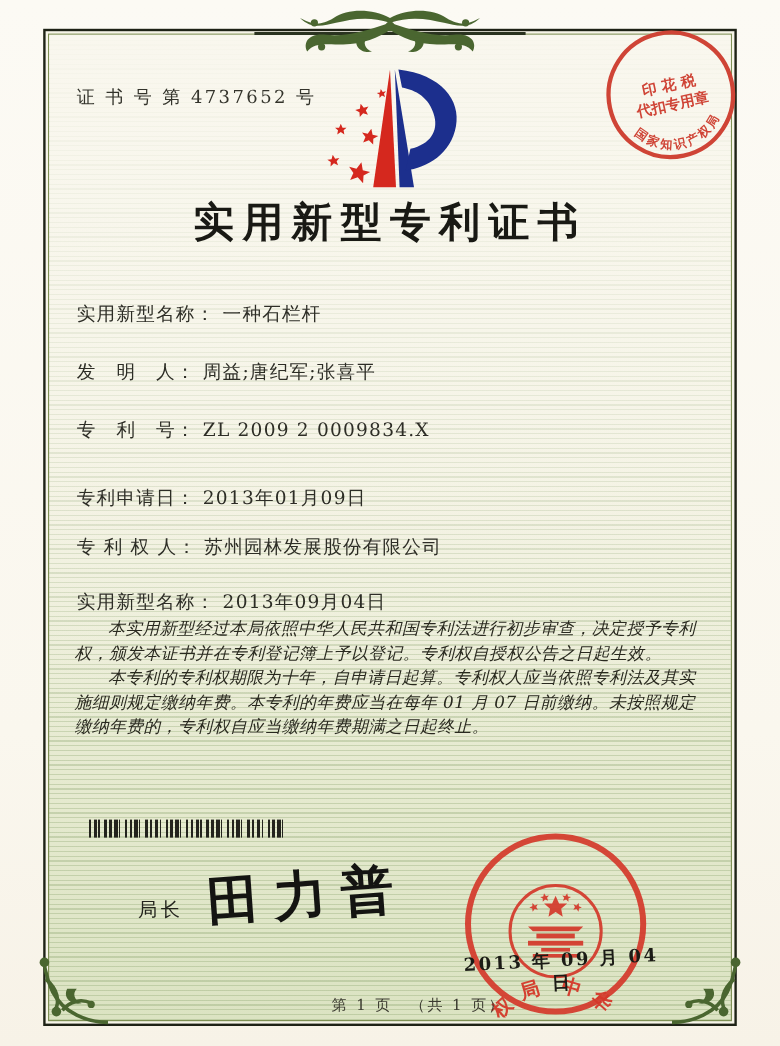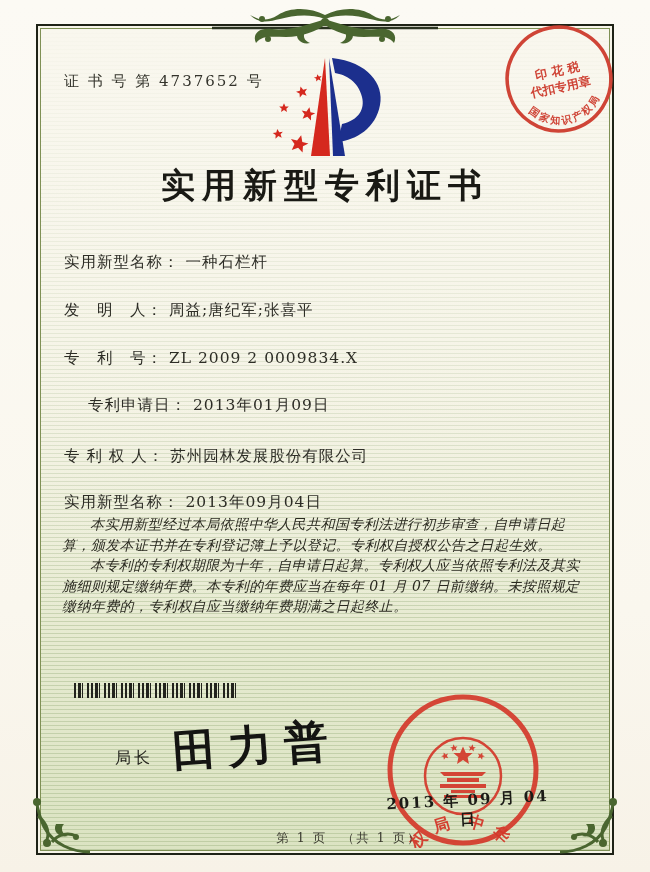--- a/index.html
+++ b/index.html
@@ -29,21 +29,21 @@
   }
   .abs{position:absolute;z-index:5;}
   .cert-no{left:64px;top:72px;font-size:15px;letter-spacing:2px;color:#33332b;}
   .title{
     left:0;top:163px;width:100%;text-align:center;
     font-size:34px;font-weight:700;letter-spacing:7px;color:#191914;
   }
   .field-row{left:64px;width:520px;font-size:15.5px;color:#2d2d26;letter-spacing:1px;}
   .field-row .lbl{margin-right:6px;}
   .row0{top:252px;} .row1{top:300px;} .row2{top:348px;}
-  .row3{top:395px;margin-left:24px;} .row4{top:446px;} .row5{top:492px;}
+  .row3{top:405px;} .row4{top:446px;} .row5{top:492px;}
   .body-text{
     left:62px;top:514px;width:526px;color:#29291f;
     font-size:14px;line-height:20.6px;font-style:italic;letter-spacing:0.4px;
   }
   .body-text p{margin:0;text-indent:2em;}
   .barcode{
     left:74px;top:683px;width:162px;height:15px;
     background:repeating-linear-gradient(90deg,
       #23231d 0 2px,rgba(0,0,0,0) 2px 4px,
       #23231d 4px 7px,rgba(0,0,0,0) 7px 8px,
@@ -175,21 +175,21 @@
     <span class="lbl">专利申请日：</span><span>2013年01月09日</span>
   </div>
   <div class="abs field-row row4">
     <span class="lbl">专 利 权 人：</span><span>苏州园林发展股份有限公司</span>
   </div>
   <div class="abs field-row row5">
     <span class="lbl">实用新型名称：</span><span>2013年09月04日</span>
   </div>
 
   <div class="abs body-text">
-    <p>本实用新型经过本局依照中华人民共和国专利法进行初步审查，自申请日起算，颁发本证书并在专利登记簿上予以登记。专利权自授权公告之日起生效。</p>
+    <p>本实用新型经过本局依照中华人民共和国专利法进行初步审查，决定授予专利权，颁发本证书并在专利登记簿上予以登记。专利权自授权公告之日起生效。</p>
     <p>本专利的专利权期限为十年，自申请日起算。专利权人应当依照专利法及其实施细则规定缴纳年费。本专利的年费应当在每年 01 月 07 日前缴纳。未按照规定缴纳年费的，专利权自应当缴纳年费期满之日起终止。</p>
   </div>
 
   <div class="abs barcode"></div>
 
   <div class="abs director-label">局长</div>
   <div class="abs signature">田力普</div>
 
   <svg class="abs seal-svg" viewBox="0 0 160 160">
     <defs>

